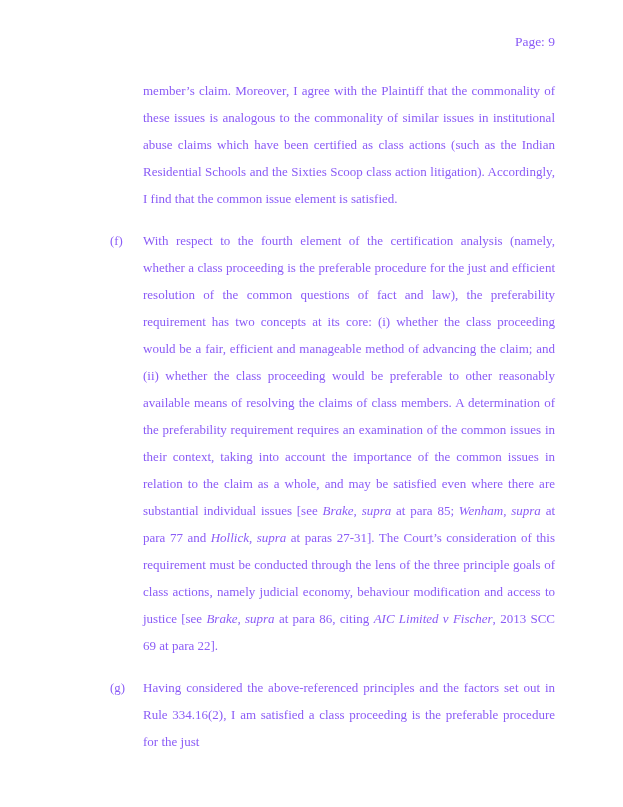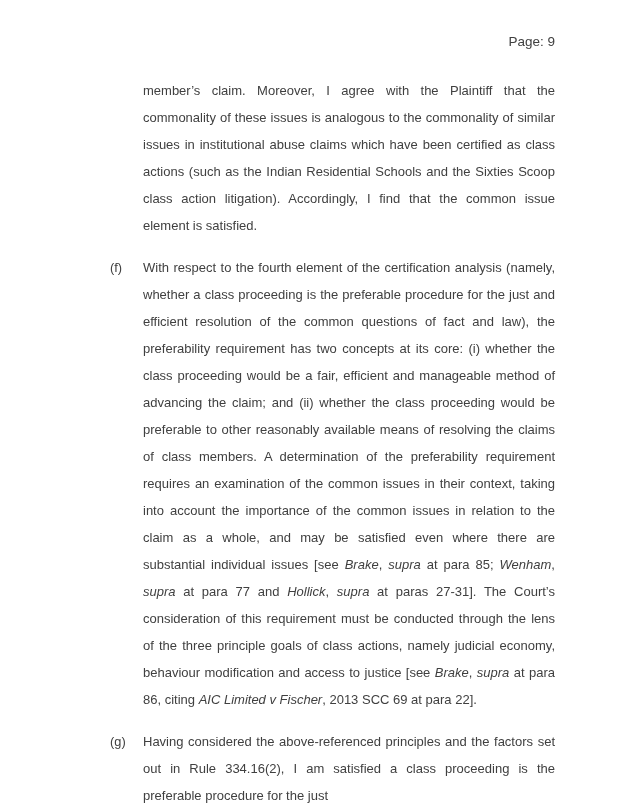--- a/index.html
+++ b/index.html
@@ -3,22 +3,22 @@
 <meta charset="utf-8">
 <style>
   html, body { margin: 0; padding: 0; background: #ffffff; }
   .page {
     position: relative;
     width: 623px;
     height: 807px;
     background: #ffffff;
     box-sizing: border-box;
     padding: 33px 68px 0 110px;
-    font-family: Liberation Sans, sans-serif;
-    color: #404040;
+    font-family: Liberation Serif, serif;
+    color: #8b5cf6;
     overflow: hidden;
   }
   .page-header {
     text-align: right;
     font-size: 13.5px;
     line-height: 18px;
     margin-bottom: 26px;
     white-space: nowrap;
   }
   .doc-body { }

